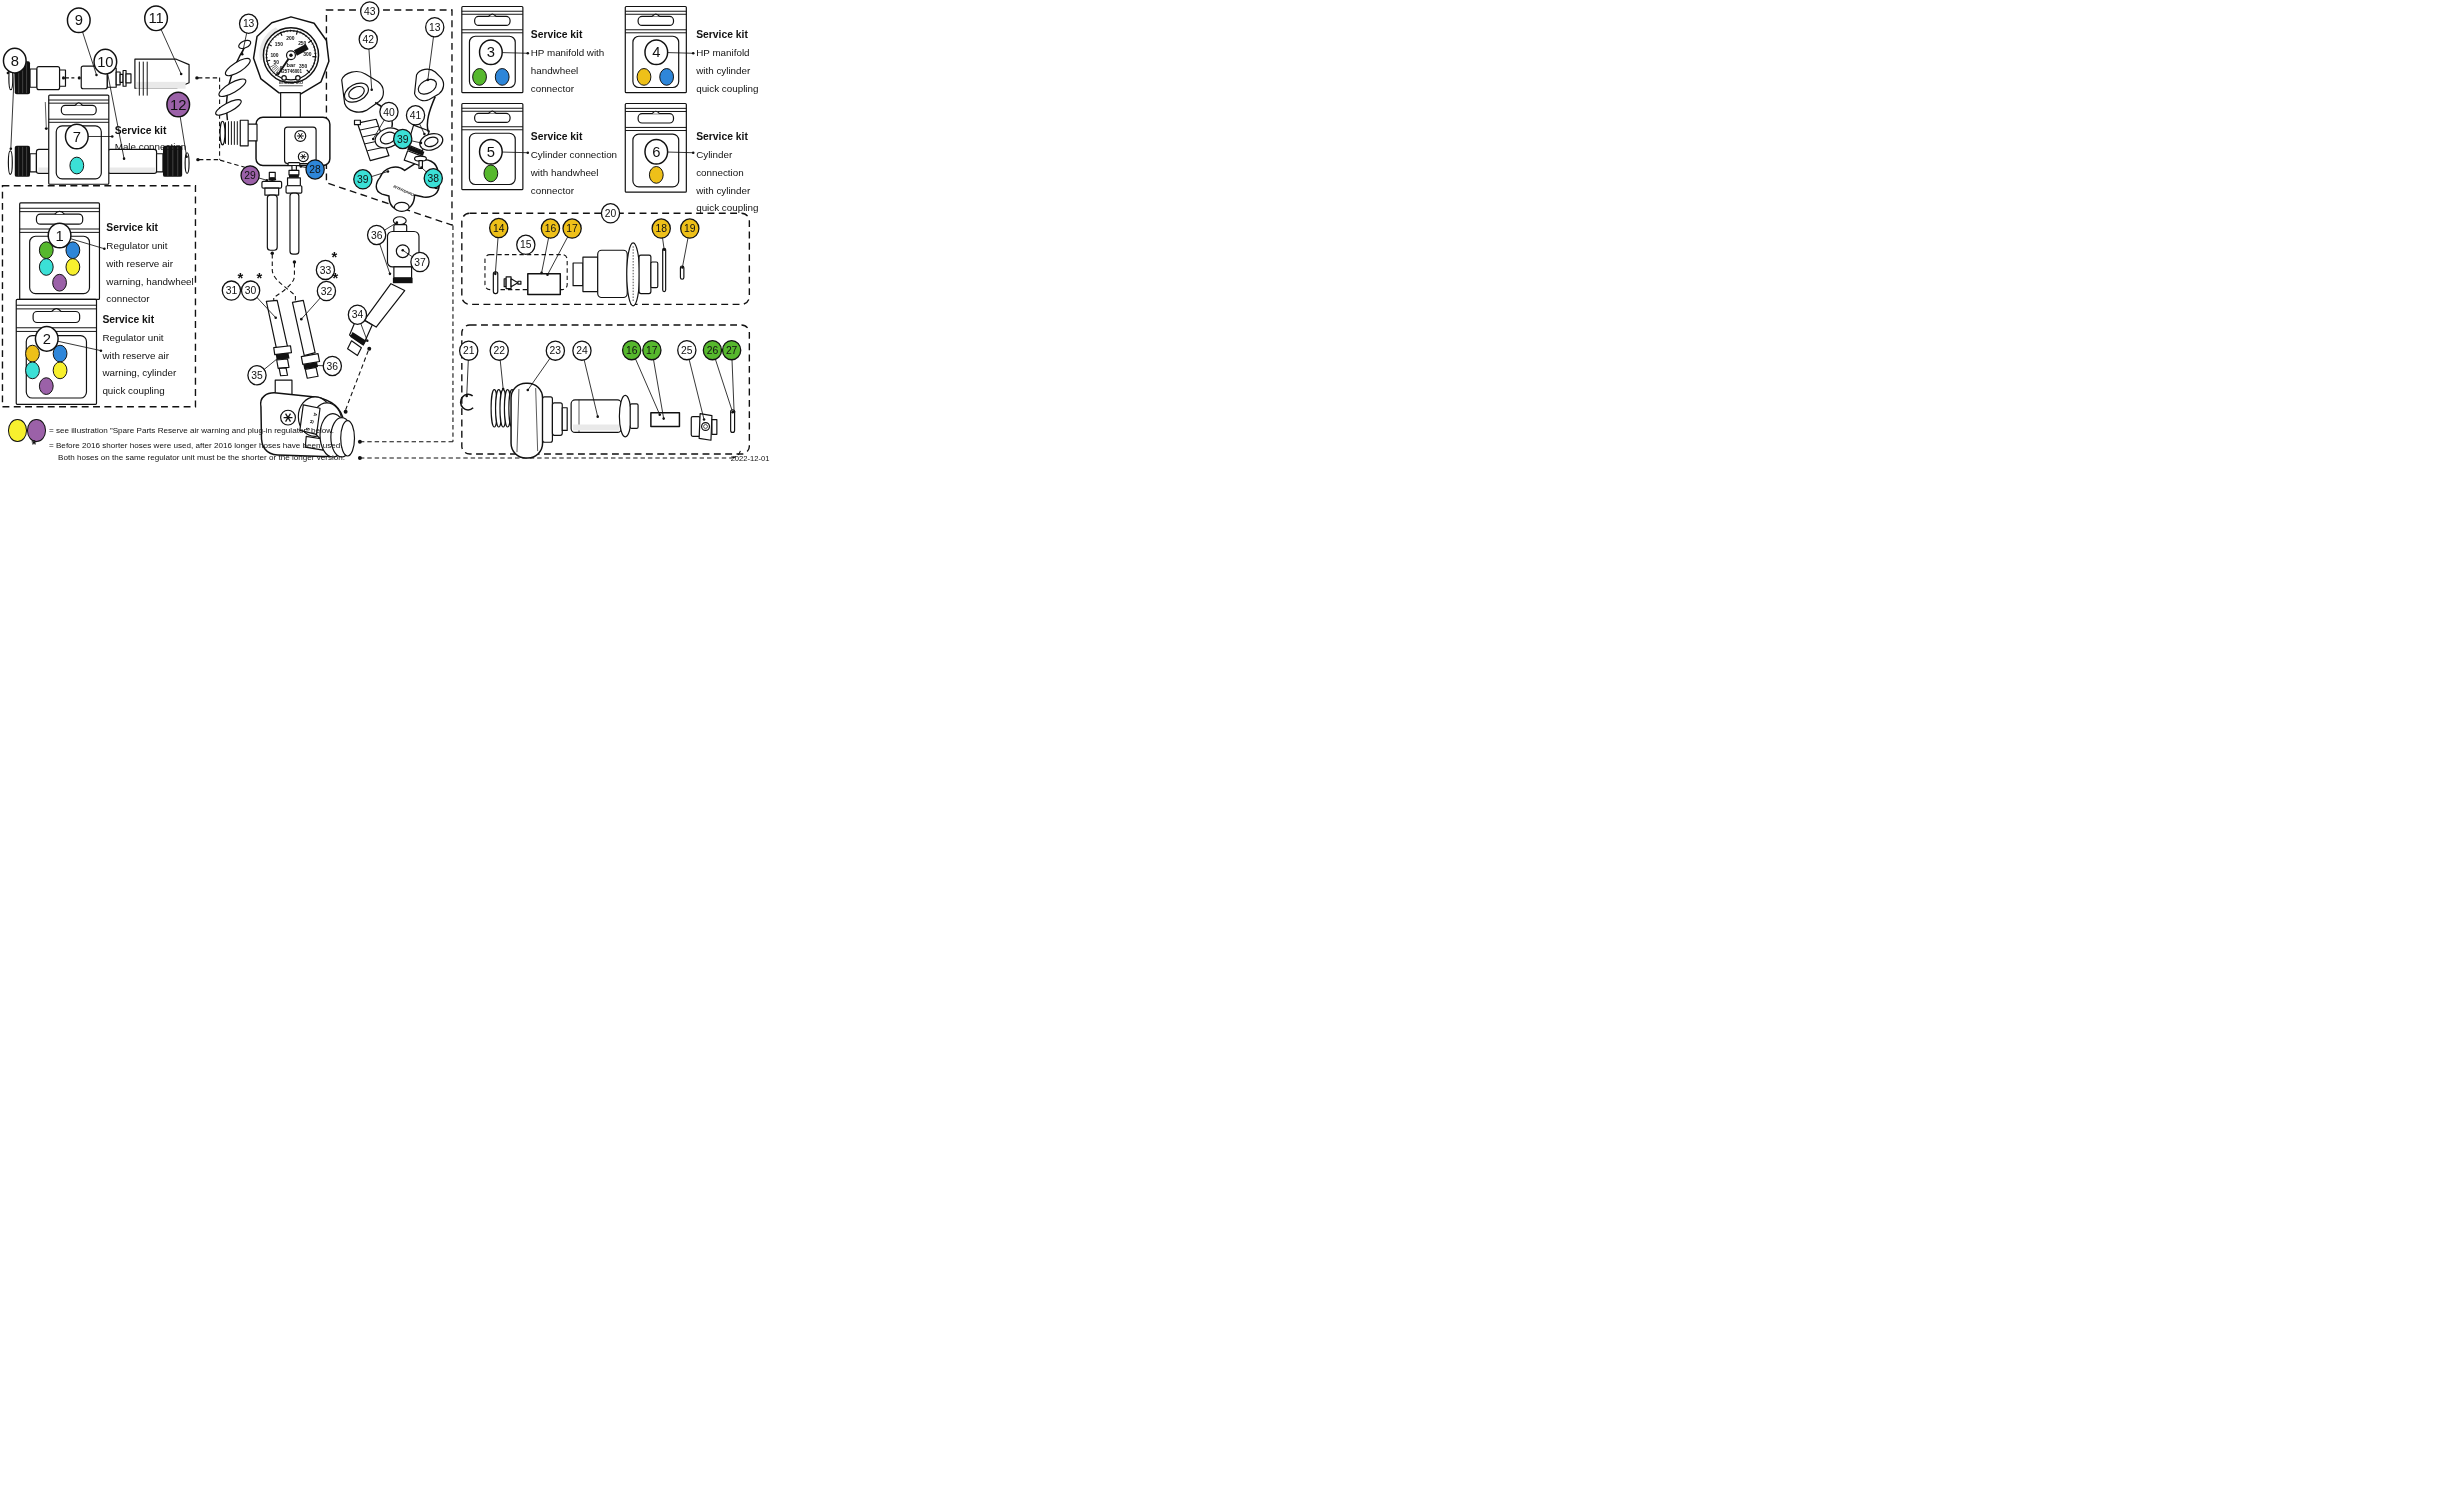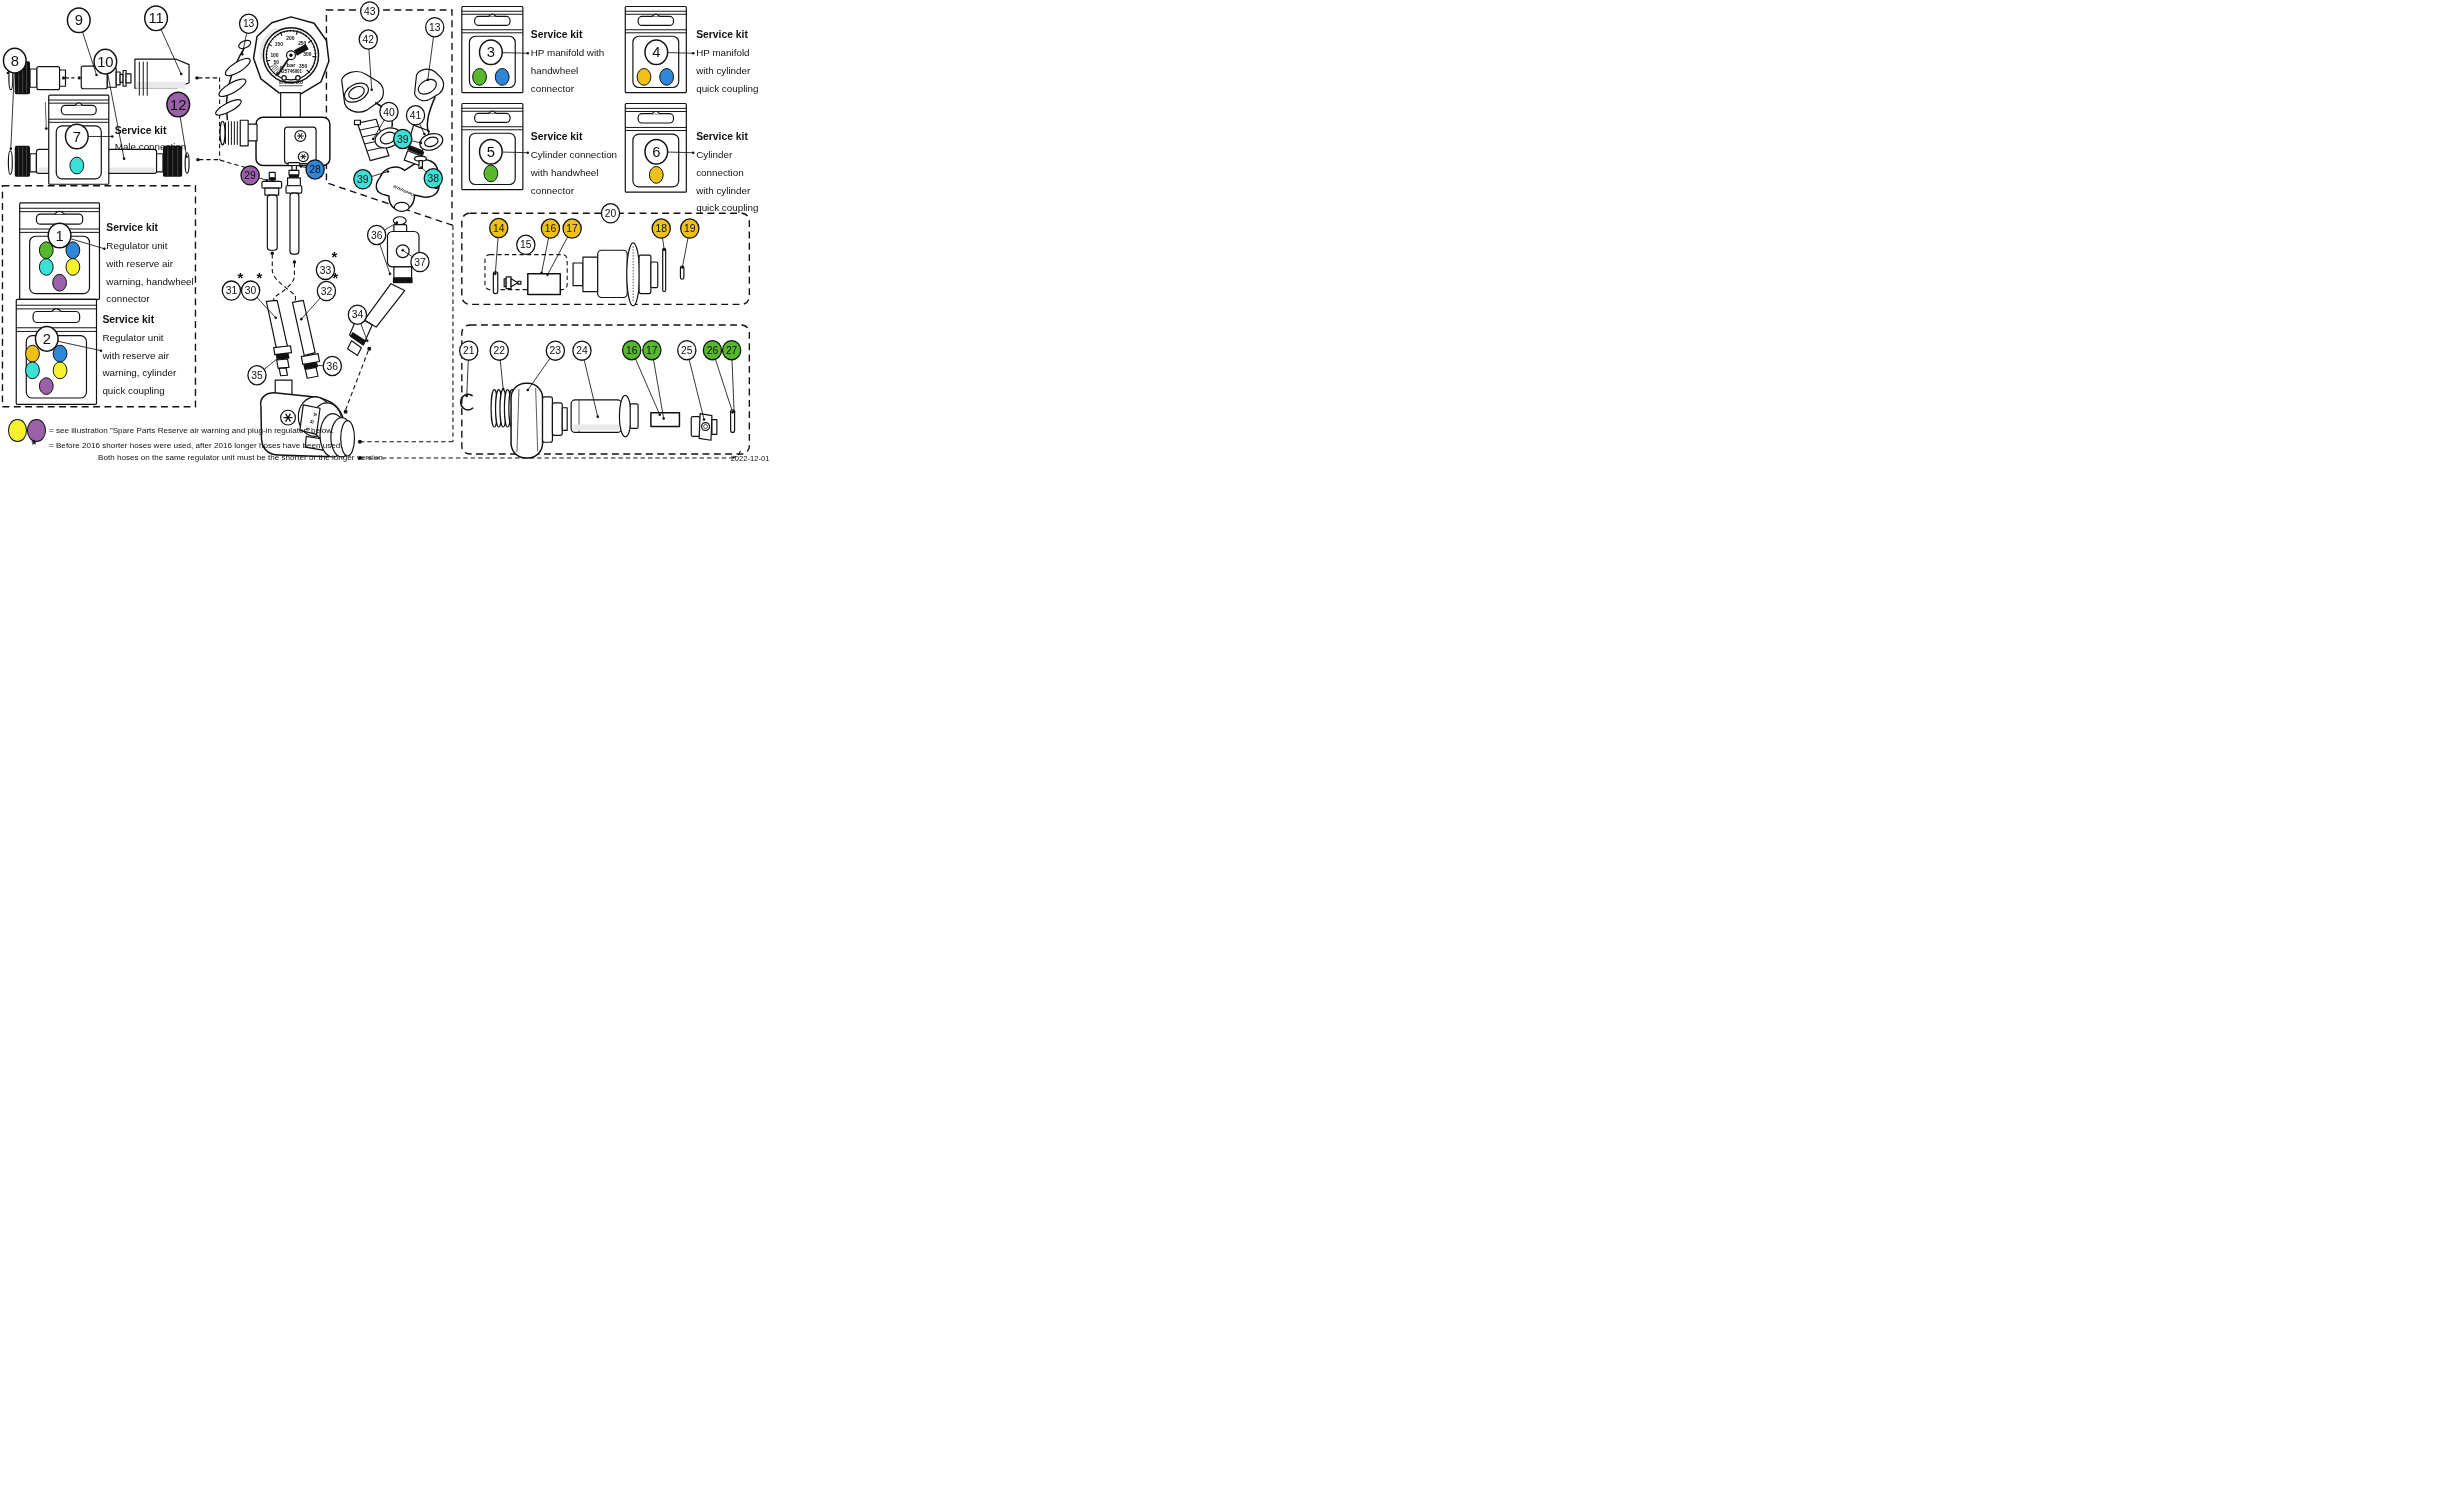--- a/index.html
+++ b/index.html
@@ -771,16 +771,16 @@
           <text x="751" y="30.5" class="cnum">43</text>
         </g>
       </g>
 </svg>
 
   <div class="legend-dot" id="legend-dot-0" style="left: 7.9px; top: 419px; background: rgb(247, 240, 46);"></div>
   <div class="legend-dot" id="legend-dot-1" style="left: 27px; top: 419px; background: rgb(155, 97, 168);"></div>
   <div class="legend-row" style="left:49px;top:426px;">= see illustration ”Spare Parts Reserve air warning and plug-in regulator” below.</div>
   <div class="legend-ast" style="left:31.5px;top:437px;">*</div>
   <div class="legend-row" style="left:49px;top:441px;text-align:center;">= Before 2016 shorter hoses were used, after 2016 longer hoses have been used.</div>
-  <div class="legend-row" style="left:58px;top:453px;margin-left:40px;">Both hoses on the same regulator unit must be the shorter or the longer version.</div>
+  <div class="legend-row" style="left:58px;top:453px;">Both hoses on the same regulator unit must be the shorter or the longer version.</div>
   <div class="date">2022-12-01</div>
 </div>
 
 
 </body></html>

